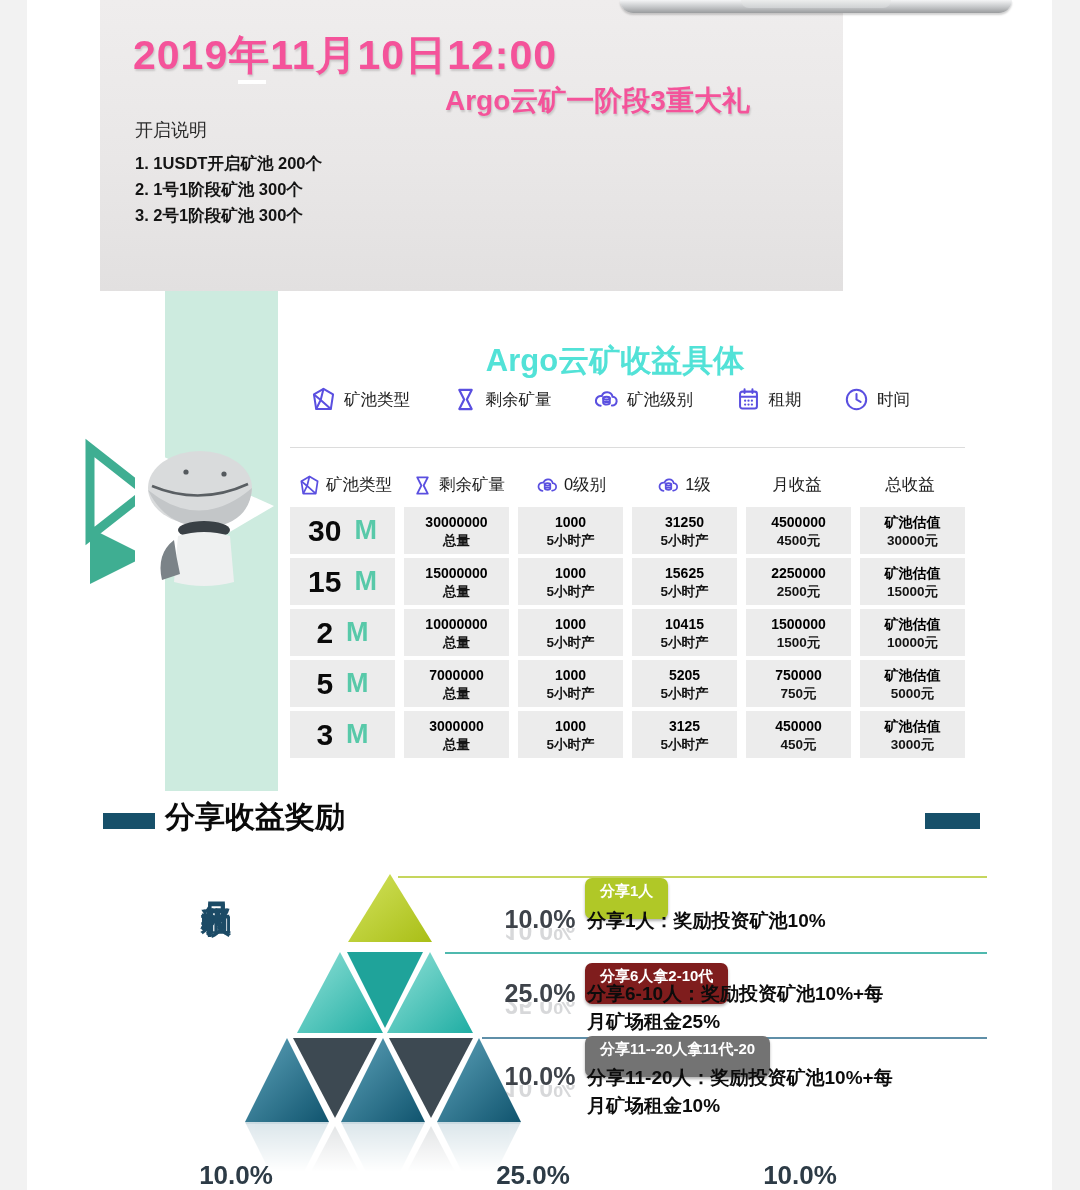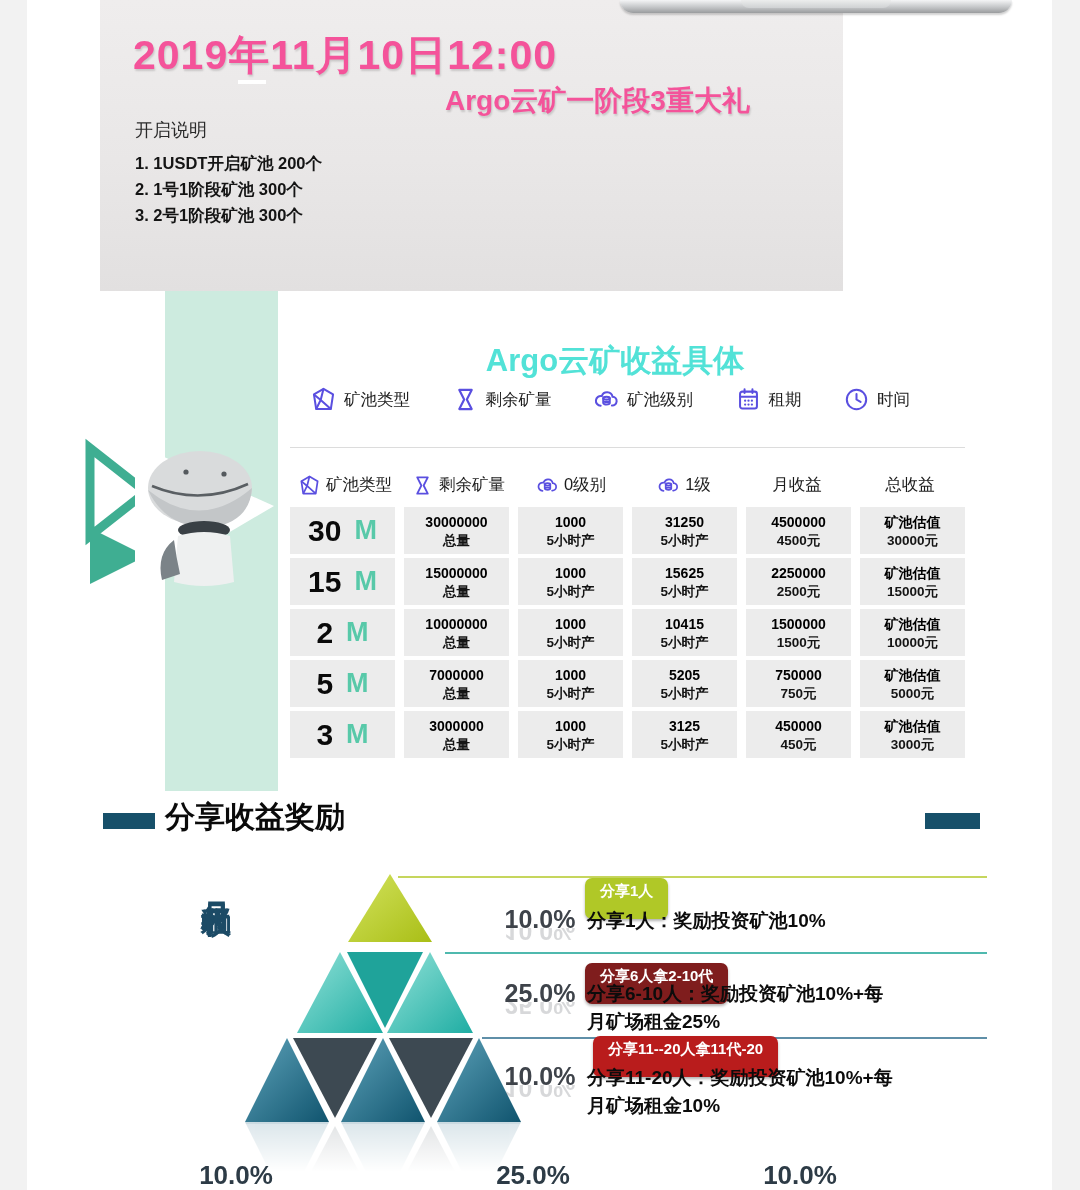--- a/index.html
+++ b/index.html
@@ -395,21 +395,21 @@
     <span>10.0%</span>
     <span class="mir">10.0%</span>
   </div>
 
   <div class="badge" style="top:878px;background:#b0c827;">分享1人</div>
   <div class="tier-desc" style="top:907px;width:370px;">分享1人：奖励投资矿池10%</div>
 
   <div class="badge" style="top:951px;background:#7f1d1d;margin-top:12px;">分享6人拿2-10代</div>
   <div class="tier-desc" style="top:980px;width:310px;">分享6-10人：奖励投资矿池10%+每月矿场租金25%</div>
 
-  <div class="badge" style="top:1036px;background:#b91c1c;margin-left:8px;">分享11--20人拿11代-20</div>
+  <div class="badge" style="top:1036px;background:#737373;">分享11--20人拿11代-20</div>
   <div class="tier-desc" style="top:1064px;width:310px;">分享11-20人：奖励投资矿池10%+每月矿场租金10%</div>
 
   <div class="botpct" style="left:149px;width:120px;">10.0%</div>
   <div class="botpct" style="left:441px;width:130px;">25.0%</div>
   <div class="botpct" style="left:708px;width:130px;">10.0%</div>
 
  </div>
 </div>
 
 </body></html>

